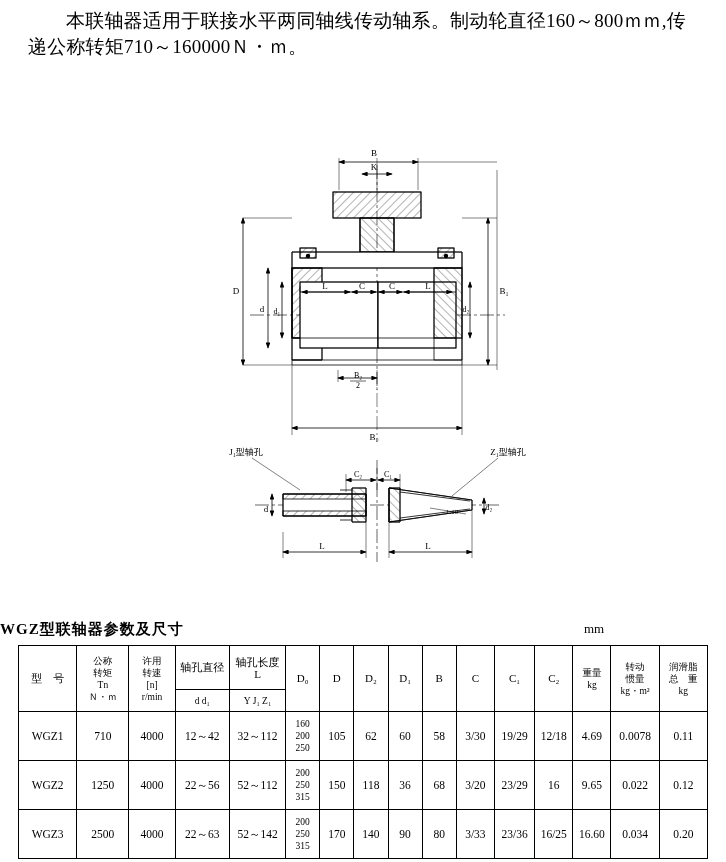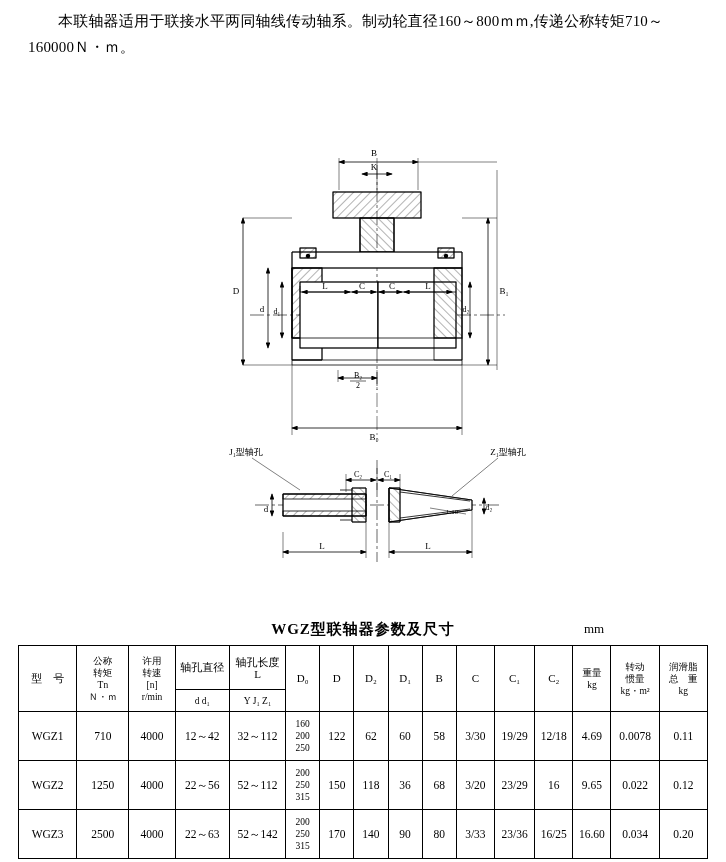--- a/index.html
+++ b/index.html
@@ -13,42 +13,42 @@
     position: relative;
     font-family: "Liberation Serif", serif;
     color: #000;
     overflow: hidden;
   }
   .intro {
     position: absolute;
     left: 28px;
     top: 8px;
     width: 672px;
-    font-size: 15px;
+    font-size: 19px;
     line-height: 26px;
     text-indent: 2em;
     letter-spacing: 0.2px;
   }
   
   .drawing {
     position: absolute;
     left: 0;
     top: 70px;
     width: 726px;
     height: 545px;
   }
   .drawing svg { display:block; }
 
   
   .table-title {
     position: absolute;
     top: 620px;
     left: 0;
     width: 726px;
-    text-align: center;
+    text-align: left;
     font-size: 15px;
     font-weight: bold;
     letter-spacing: 1px;
   }
   .table-unit {
     position: absolute;
     top: 621px;
     left: 584px;
     font-size: 13px;
   }
@@ -361,21 +361,21 @@
       <td class="row-cell">4000</td>
       <td class="row-cell">12～42</td>
       <td class="row-cell">32～112</td>
       <td class="row-cell">
         <div class="stack small">
           <div>160</div>
           <div>200</div>
           <div>250</div>
         </div>
       </td>
-      <td class="row-cell">122</td>
+      <td class="row-cell">105</td>
       <td class="row-cell">62</td>
       <td class="row-cell">60</td>
       <td class="row-cell">58</td>
       <td class="row-cell">3/30</td>
       <td class="row-cell">19/29</td>
       <td class="row-cell">12/18</td>
       <td class="row-cell">4.69</td>
       <td class="row-cell">0.0078</td>
       <td class="row-cell">0.11</td>
     </tr>

